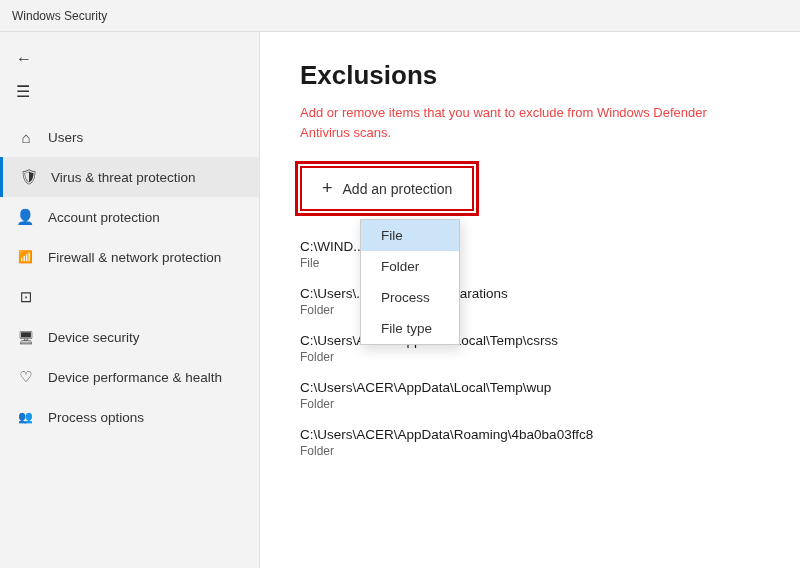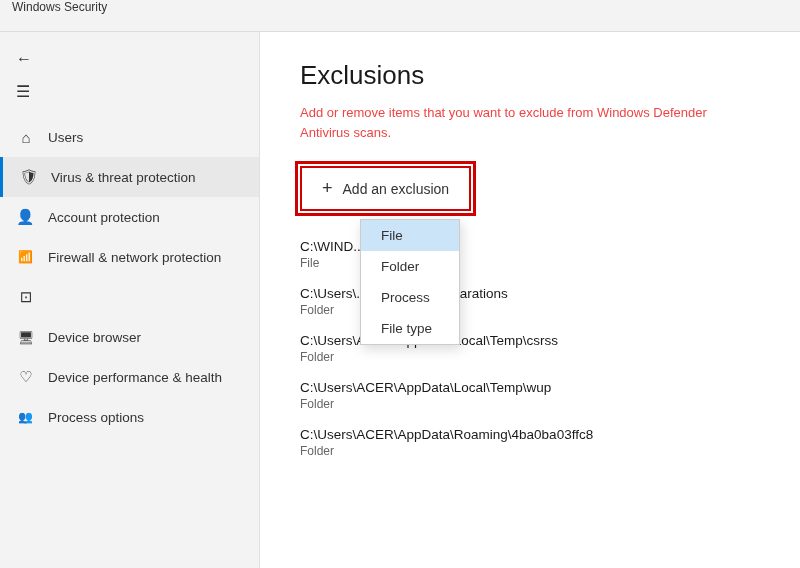--- a/index.html
+++ b/index.html
@@ -11,20 +11,21 @@
       overflow: hidden;
       display: flex;
       flex-direction: column;
     }
 
     
     .titlebar {
       background: #f3f3f3;
       height: 32px;
       display: flex;
+      align-items: center;
       padding: 0 12px;
       font-size: 12px;
       color: #333;
       border-bottom: 1px solid #ddd;
     }
 
     .main-container {
       display: flex;
       flex: 1;
       overflow: hidden;
@@ -85,21 +86,21 @@
     
     .content {
       flex: 1;
       background: white;
       padding: 28px 40px;
       overflow-y: auto;
     }
 
     .content-title {
       font-size: 26px;
-      font-weight: 400;
+      font-weight: 700;
       color: #1a1a1a;
       margin-bottom: 12px;
     }
 
     .content-desc {
       font-size: 13px;
       color: #ef4444;
       max-width: 440px;
       line-height: 1.5;
       margin-bottom: 24px;
@@ -212,21 +213,21 @@
       <span class="icon" style="font-size:12px;">📶</span>
       <span>Firewall &amp; network protection</span>
     </div>
 
     <div class="sidebar-item">
       <span class="icon">⊡</span>
     </div>
 
     <div class="sidebar-item">
       <span class="icon" style="font-size:13px;">🖥</span>
-      <span>Device browser</span>
+      <span>Device security</span>
     </div>
 
     <div class="sidebar-item">
       <span class="icon">♡</span>
       <span>Device performance &amp; health</span>
     </div>
 
     <div class="sidebar-item">
       <span class="icon" style="font-size:12px;">👥</span>
       <span>Process options</span>
@@ -234,21 +235,21 @@
   </div>
 
   <div class="content">
     <h1 class="content-title">Exclusions</h1>
     <p class="content-desc">Add or remove items that you want to exclude from Windows Defender Antivirus scans.</p>
 
     
     <div class="dropdown-container">
       <button class="add-exclusion-btn">
         <span class="plus">+</span>
-        <span>Add an exclusion</span>
+        <span>Add an protection</span>
       </button>
       
       <div class="dropdown-menu">
         <div class="dropdown-item highlighted">
           <span>File</span>
         </div>
         <div class="dropdown-item">
           <span>Folder</span>
         </div>
         <div class="dropdown-item">

